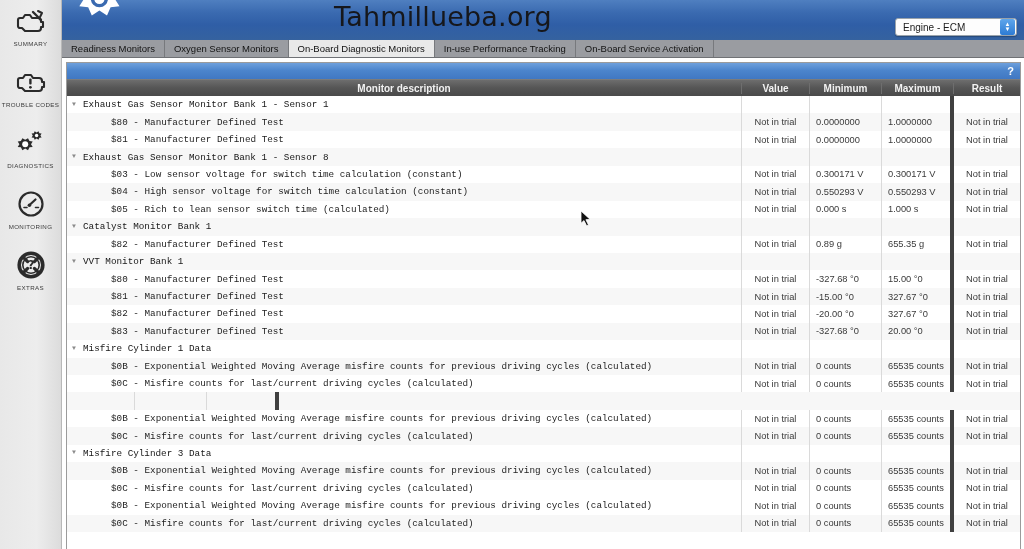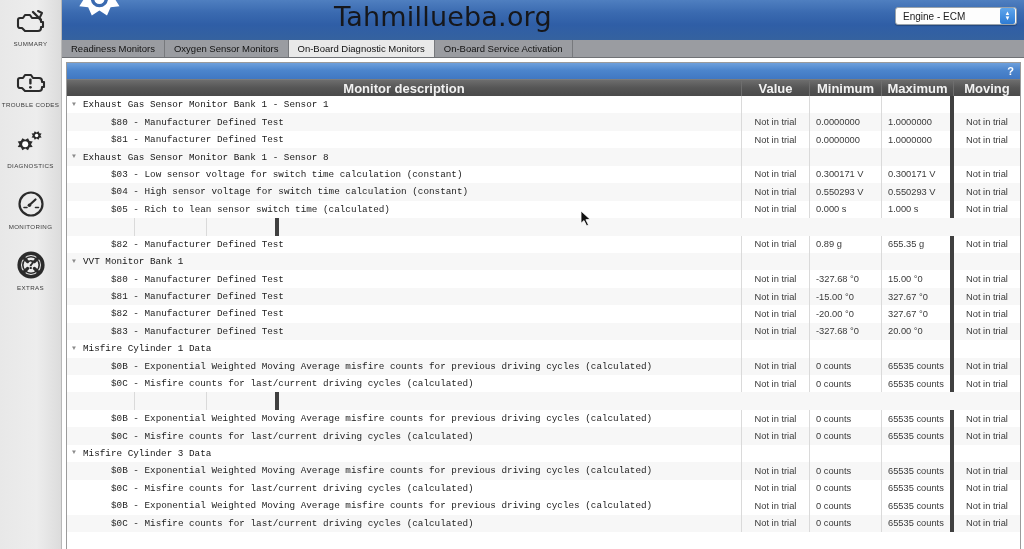--- a/index.html
+++ b/index.html
@@ -45,21 +45,21 @@
     overflow: hidden;
   }
   #gears { position: absolute; left: 2px; top: -34px; width: 120px; height: 96px; }
   #watermark {
     position: absolute; left: 272px; top: 1px;
     font-size: 27px; color: #16171b;
     font-family: "DejaVu Sans", sans-serif;
     letter-spacing: .2px;
   }
   #ecu-select {
-    position: absolute; right: 7px; top: 7px;
+    position: absolute; right: 7px; top: 18px;
     width: 122px; height: 18px;
     background: #fdfdfd;
     border: 1px solid #9aa3ab;
     border-radius: 3px;
     display: flex; align-items: center;
     box-shadow: 0 1px 1px rgba(0,0,0,.25);
   }
   #ecu-select .txt { font-size: 10px; color: #1b1b1b; padding-left: 7px; flex: 1 1 auto; }
   #ecu-select .arrows {
     width: 15px; height: 16px; margin-right: 1px;
@@ -100,21 +100,21 @@
     border-bottom: 1px solid #7b7b7b;
     display: flex; align-items: center; justify-content: flex-end;
     padding-right: 6px;
   }
   #help-q { font-size: 11px; color: #ffffff; font-weight: bold; cursor: pointer; line-height: 11px; }
 
   #colhead {
     height: 16px; flex: 0 0 16px;
     background: linear-gradient(180deg,#6d6d6d 0%,#555555 50%,#4a4a4a 100%);
     display: flex; align-items: center;
-    color: #f2f2f2; font-size: 13px; font-weight: bold;
+    color: #f2f2f2; font-size: 10px; font-weight: bold;
   }
   #colhead .ch { text-align: center; border-right: 1px solid #6e6e6e; }
   #colhead .ch:last-child { border-right: none; }
 
   #rows { flex: 1 1 auto; overflow: hidden; background: #fff; }
   .row { display: flex; align-items: center; height: 17.45px; font-size: 9.3px; color: #1d1d1d; }
   .row.alt { background: #f7f7f7; }
   .row.grp { color: #161616; }
   .c-desc { flex: 0 0 675px; display: flex; align-items: center; height: 100%; border-right: 1px solid #dadada; font-family: Liberation Mono, monospace; }
   .c-val  { flex: 0 0 68px; text-align: center; height: 100%; display:flex; align-items:center; justify-content:center; border-right: 1px solid #dadada;}
@@ -221,34 +221,35 @@
           <span style="font-size:6px;">▲</span>
             <span style="font-size:6px;">▼</span>
         </span>
       </div>
     </div>
 
     <div id="tabbar">
         <div class="tab">Readiness Monitors</div>
         <div class="tab">Oxygen Sensor Monitors</div>
         <div class="tab sel">On-Board Diagnostic Monitors</div>
+        <div class="tab">In-use Performance Tracking</div>
         <div class="tab">On-Board Service Activation</div>
         <div class="tab-fill"></div>
       </div>
 
     <div id="panel">
       <div id="bluebar">
         <span id="help-q">?</span>
       </div>
       <div id="colhead">
           <div class="ch" style="flex: 0 0 675px;">Monitor description</div>
           <div class="ch" style="flex: 0 0 68px;">Value</div>
           <div class="ch" style="flex: 0 0 72px;">Minimum</div>
           <div class="ch" style="flex: 0 0 72px;">Maximum</div>
-          <div class="ch" style="flex: 1 1 auto;">Moving</div>
+          <div class="ch" style="flex: 1 1 auto;">Result</div>
         </div>
       <div id="rows">
           <div class="row grp">
             <div class="c-desc">
               <span class="tri">▼</span>
               <span class="grp-lbl">Exhaust Gas Sensor Monitor Bank 1 - Sensor 1</span>
             </div>
             <div class="c-val dim"></div>
             <div class="c-min dim"></div>
             <div class="c-max dim"></div>
@@ -303,20 +304,24 @@
           <div class="row">
             <div class="c-desc">
               <span class="child-lbl">$05 - Rich to lean sensor switch time (calculated)</span>
             </div>
             <div class="c-val dim">Not in trial</div>
             <div class="c-min dim">0.000 s</div>
             <div class="c-max dim">1.000 s</div>
             <div class="c-res dim">Not in trial</div>
           </div>
           <div class="row grp alt">
+            <div class="c-desc">
+              <span class="tri">▼</span>
+              <span class="grp-lbl">Catalyst Monitor Bank 1</span>
+            </div>
             <div class="c-val dim"></div>
             <div class="c-min dim"></div>
             <div class="c-max dim"></div>
             <div class="c-res dim"></div>
           </div>
           <div class="row">
             <div class="c-desc">
               <span class="child-lbl">$82 - Manufacturer Defined Test</span>
             </div>
             <div class="c-val dim">Not in trial</div>

